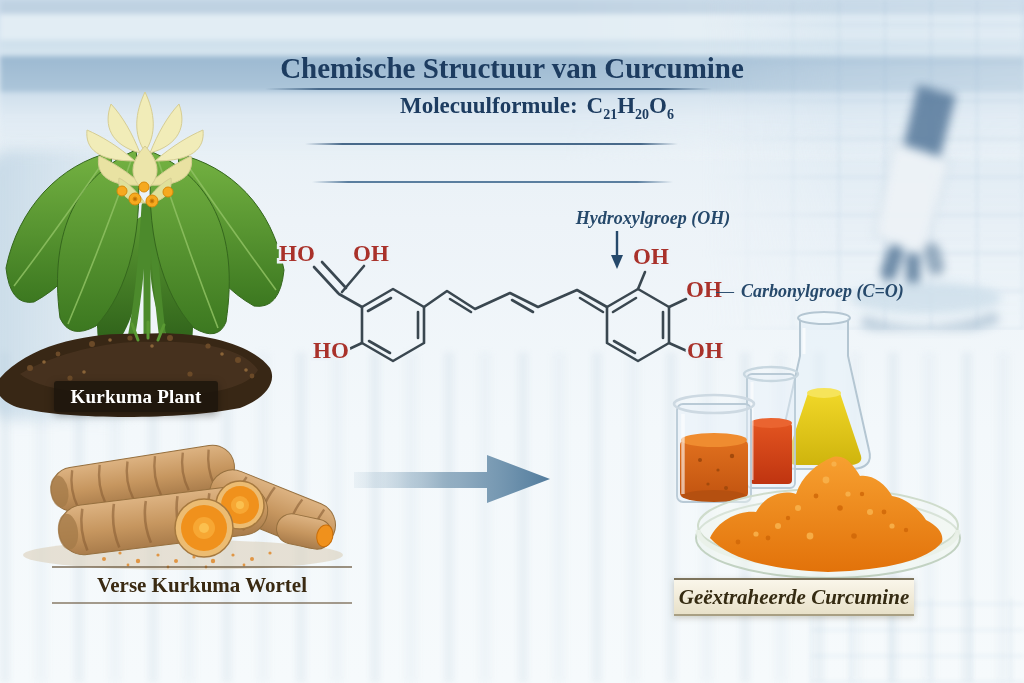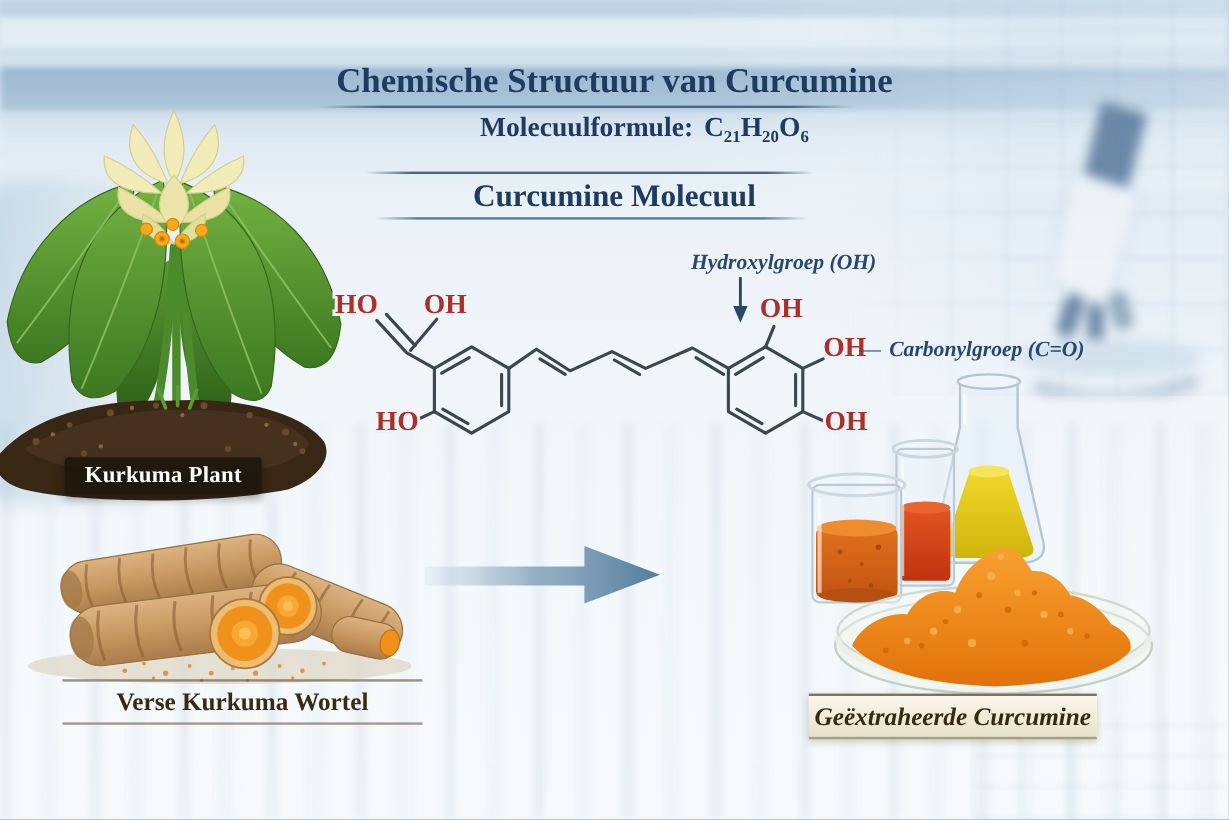--- a/index.html
+++ b/index.html
@@ -91,21 +91,20 @@
     <ellipse cx="100" cy="213" rx="76" ry="16" fill="#cfdfeb" opacity=".95"></ellipse>
     <path d="M36,236 Q100,258 172,232" stroke="#9fb8cc" stroke-width="11" fill="none" opacity=".7"></path>
   </svg>
 
   <div class="abs hdr-title">Chemische Structuur van Curcumine</div>
   <div class="abs hdr-div1"></div>
   <div class="abs hdr-formula">
     <span class="pre">Molecuulformule:</span><span>C</span><sub>21</sub><span>H</span><sub>20</sub><span>O</span><sub>6</sub>
   </div>
   <div class="abs hdr-div2"></div>
-  <div class="abs hdr-heading">Curcumine Molecuul</div>
   <div class="abs hdr-div3"></div>
 
   <svg class="abs" style="left:0;top:78px" width="290" height="345" viewBox="0 0 290 345">
     <defs>
       <linearGradient id="leafG" x1="0" y1="0" x2="0" y2="1">
         <stop offset="0" stop-color="#74b242"></stop>
           <stop offset="1" stop-color="#3c7820"></stop>
       </linearGradient>
       <linearGradient id="leafG2" x1="0" y1="0" x2="0" y2="1">
         <stop offset="0" stop-color="#5c9a33"></stop>

